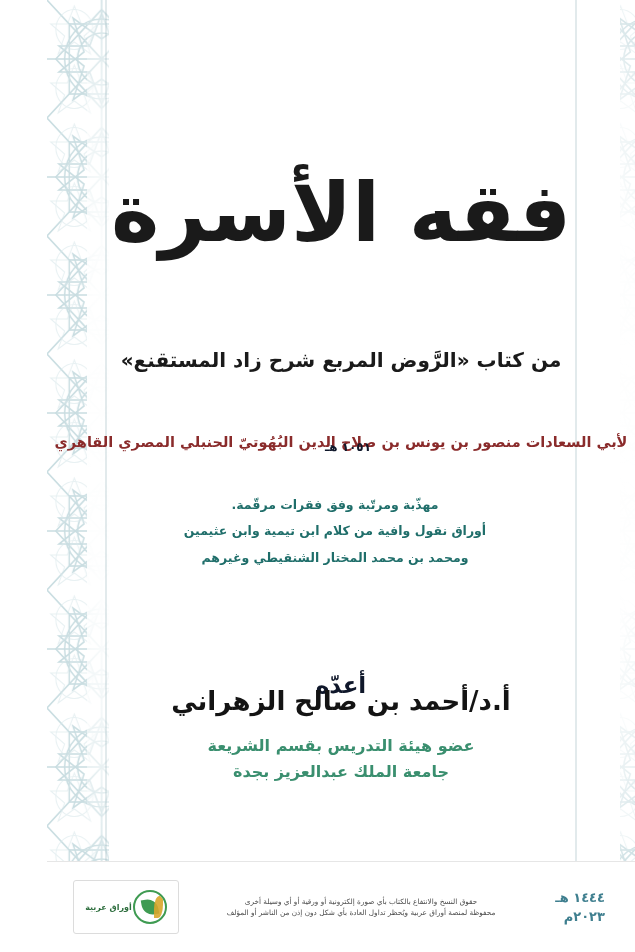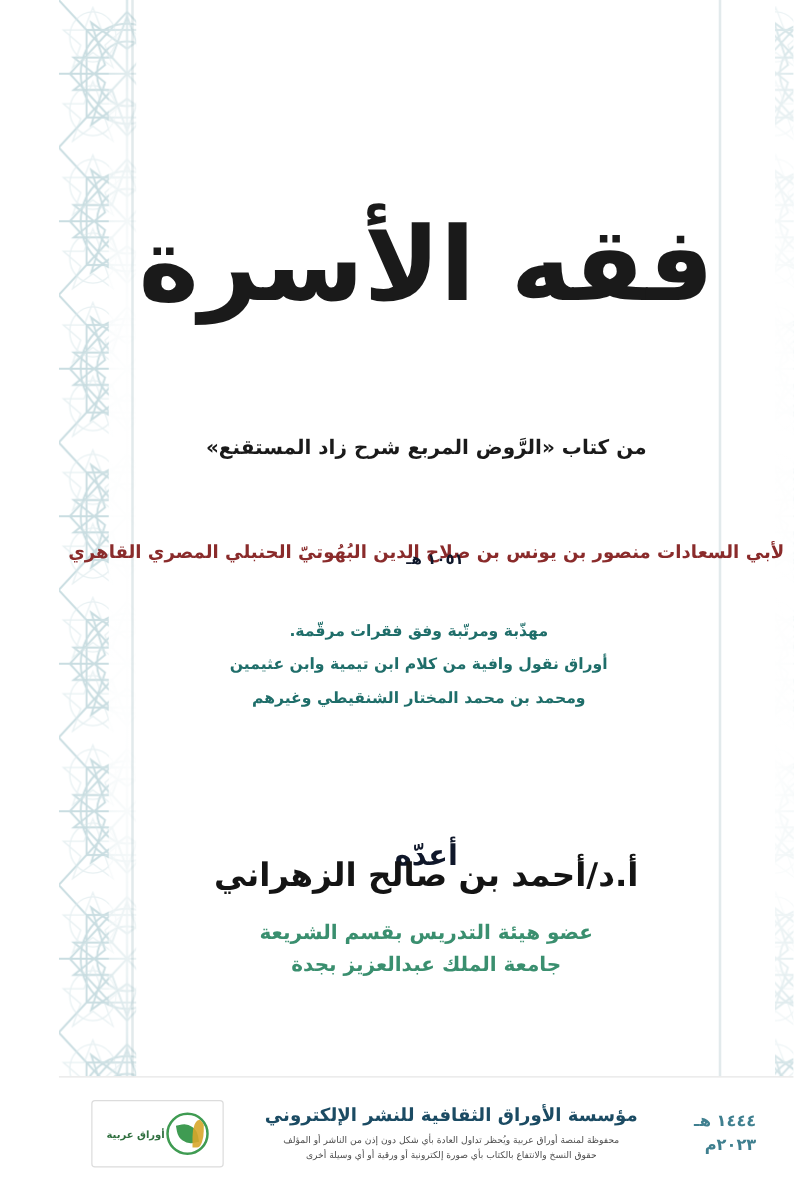--- a/index.html
+++ b/index.html
@@ -69,21 +69,21 @@
     color: #1a1a1a;
     letter-spacing: 0px;
   }
 
   .subtitle-src {
     position: absolute;
     top: 348px;
     left: 0;
     right: 0;
     font-weight: bold;
-    font-size: 16px;
+    font-size: 20px;
     color: #1a1a1a;
   }
 
   .author-line {
     position: absolute;
     top: 431px;
     left: 0;
     right: 0;
     font-weight: bold;
     font-size: 14.5px;
@@ -308,23 +308,22 @@
 
   <div class="footer">
     <div class="footer-inner">
 
       <div class="footer-date">
         <div>١٤٤٤ هـ</div>
         <div>٢٠٢٣م</div>
       </div>
 
       <div class="footer-center">
-        <div class="footer-pub">مؤسسة الأوراق الثقافية للنشر الإلكتروني</div>
+        <div class="footer-rights">حقوق النسخ والانتفاع بالكتاب بأي صورة إلكترونية أو ورقية أو أي وسيلة أخرى</div>
         <div class="footer-rights">محفوظة لمنصة أوراق عربية ويُحظر تداول العادة بأي شكل دون إذن من الناشر أو المؤلف</div>
-        <div class="footer-rights">حقوق النسخ والانتفاع بالكتاب بأي صورة إلكترونية أو ورقية أو أي وسيلة أخرى</div>
       </div>
 
       <div class="footer-logo">
         <div class="logo-badge">
           <div class="logo-leaf"></div>
           <div class="logo-accent"></div>
         </div>
         <div class="logo-text">أوراق عربية</div>
       </div>
 

